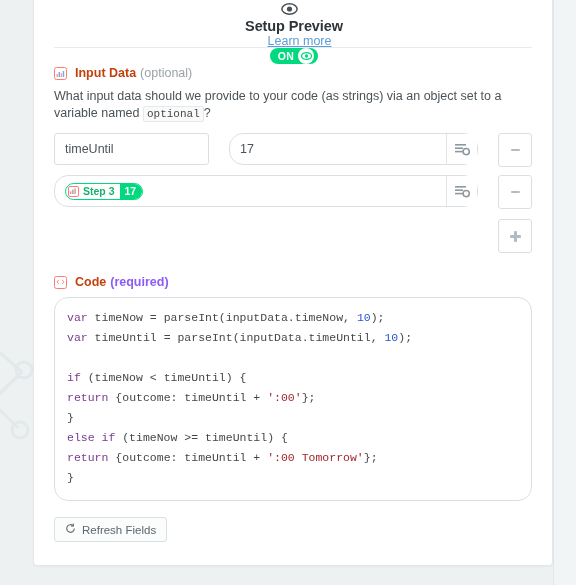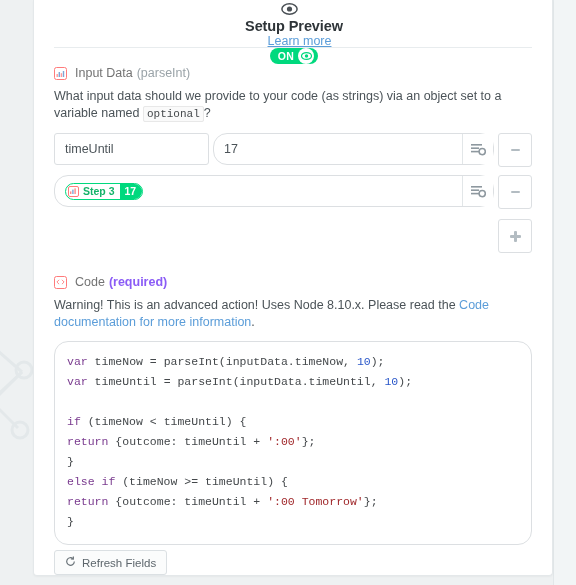--- a/index.html
+++ b/index.html
@@ -133,22 +133,22 @@
     margin-right: 8px;
     display: flex;
     align-items: center;
     justify-content: center;
     flex: 0 0 auto;
     box-sizing: border-box;
     background: #fff;
   }
   .sect-title {
     font-size: 12.5px;
-    font-weight: normal;
-    color: #737373;
+    font-weight: bold;
+    color: #c2410c;
   }
   .sect-note {
     font-size: 12.5px;
     font-weight: normal;
     color: #9aa3a8;
     margin-left: 4px;
   }
   .sect-note.req {
     color: #8b5cf6;
     font-weight: bold;
@@ -175,21 +175,21 @@
     color: #5b9dd9;
     text-decoration: none;
     cursor: pointer;
   }
 
   
   .input-row {
     display: flex;
     align-items: stretch;
     margin-bottom: 8px;
-    gap: 4px;
+    gap: 20px;
   }
   .key-box {
     width: 155px;
     height: 32px;
     border: 1px solid #dcdfe2;
     border-radius: 3px;
     background: #fff;
     display: flex;
     align-items: center;
     padding: 0 10px;
@@ -338,21 +338,21 @@
     white-space: pre;
     overflow: hidden;
     min-height: 140px;
   }
   .tok-kw  { color: #7a3b8f; }
   .tok-num { color: #2a57c9; }
   .tok-str { color: #a0282b; }
 
   
   .refresh-row {
-    margin-top: 5px;
+    margin-top: 16px;
   }
   .refresh-btn {
     display: inline-flex;
     align-items: center;
     gap: 6px;
     height: 25px;
     border: 1px solid #dbe0e3;
     border-radius: 3px;
     background: #fbfcfc;
     padding: 0 10px;
@@ -410,21 +410,21 @@
     <div class="field-label-row">
       <span class="sect-icon">
         <svg width="9" height="7" viewBox="0 0 9 7">
           <rect x="0.5" y="4" width="1.4" height="3" fill="#ff9a9a"></rect>
           <rect x="2.6" y="2" width="1.4" height="5" fill="#7fa6d6"></rect>
           <rect x="4.7" y="3.2" width="1.4" height="3.8" fill="#ff9a9a"></rect>
           <rect x="6.8" y="1" width="1.4" height="6" fill="#7fa6d6"></rect>
         </svg>
       </span>
       <span class="sect-title">Input Data</span>
-      <span class="sect-note">(parseInt)</span>
+      <span class="sect-note">(optional)</span>
     </div>
 
     <div class="help-text">
       <span>What input data should we provide to your code (as strings) via an object set to a variable named</span>
       <code class="inline">optional</code><span>?</span>
     </div>
 
     <div class="input-row">
       <div class="key-box">
         <span>timeUntil</span>
@@ -484,24 +484,20 @@
       <span class="sect-icon">
         <svg width="9" height="6" viewBox="0 0 9 6">
           <path d="M3.1 0.8 L0.9 3 L3.1 5.2" fill="none" stroke="#ff8a8a" stroke-width="1"></path>
           <path d="M5.9 0.8 L8.1 3 L5.9 5.2" fill="none" stroke="#ff8a8a" stroke-width="1"></path>
         </svg>
       </span>
       <span class="sect-title">Code</span>
       <span class="sect-note req">(required)</span>
     </div>
 
-    <div class="help-text">
-      <span>Warning! This is an advanced action! Uses Node 8.10.x. Please read the</span>
-      <a class="link">Code documentation for more information</a><span>.</span>
-    </div>
 
     <div class="code-box" id="code-box"><div><span class="tok-kw">var</span><span> timeNow = parseInt(inputData.timeNow, </span><span class="tok-num">10</span><span>);</span></div><div><span class="tok-kw">var</span><span> timeUntil = parseInt(inputData.timeUntil, </span><span class="tok-num">10</span><span>);</span></div><div>&nbsp;</div><div><span class="tok-kw">if</span><span> (timeNow &lt; timeUntil) {</span></div><div><span class="tok-kw">return</span><span> {outcome: timeUntil + </span><span class="tok-str">':00'</span><span>};</span></div><div><span>}</span></div><div><span class="tok-kw">else if</span><span> (timeNow &gt;= timeUntil) {</span></div><div><span class="tok-kw">return</span><span> {outcome: timeUntil + </span><span class="tok-str">':00 Tomorrow'</span><span>};</span></div><div><span>}</span></div></div>
 
     <div class="refresh-row">
       <button class="refresh-btn">
         <span>
           <svg width="11" height="11" viewBox="0 0 11 11">
             <path d="M9.3 5.5 a3.8 3.8 0 1 1 -1.3 -2.9" fill="none" stroke="#6b747a" stroke-width="1.2"></path>
             <path d="M8.4 0.6 L8.3 3.0 L5.9 2.8" fill="none" stroke="#6b747a" stroke-width="1.2"></path>
           </svg>

